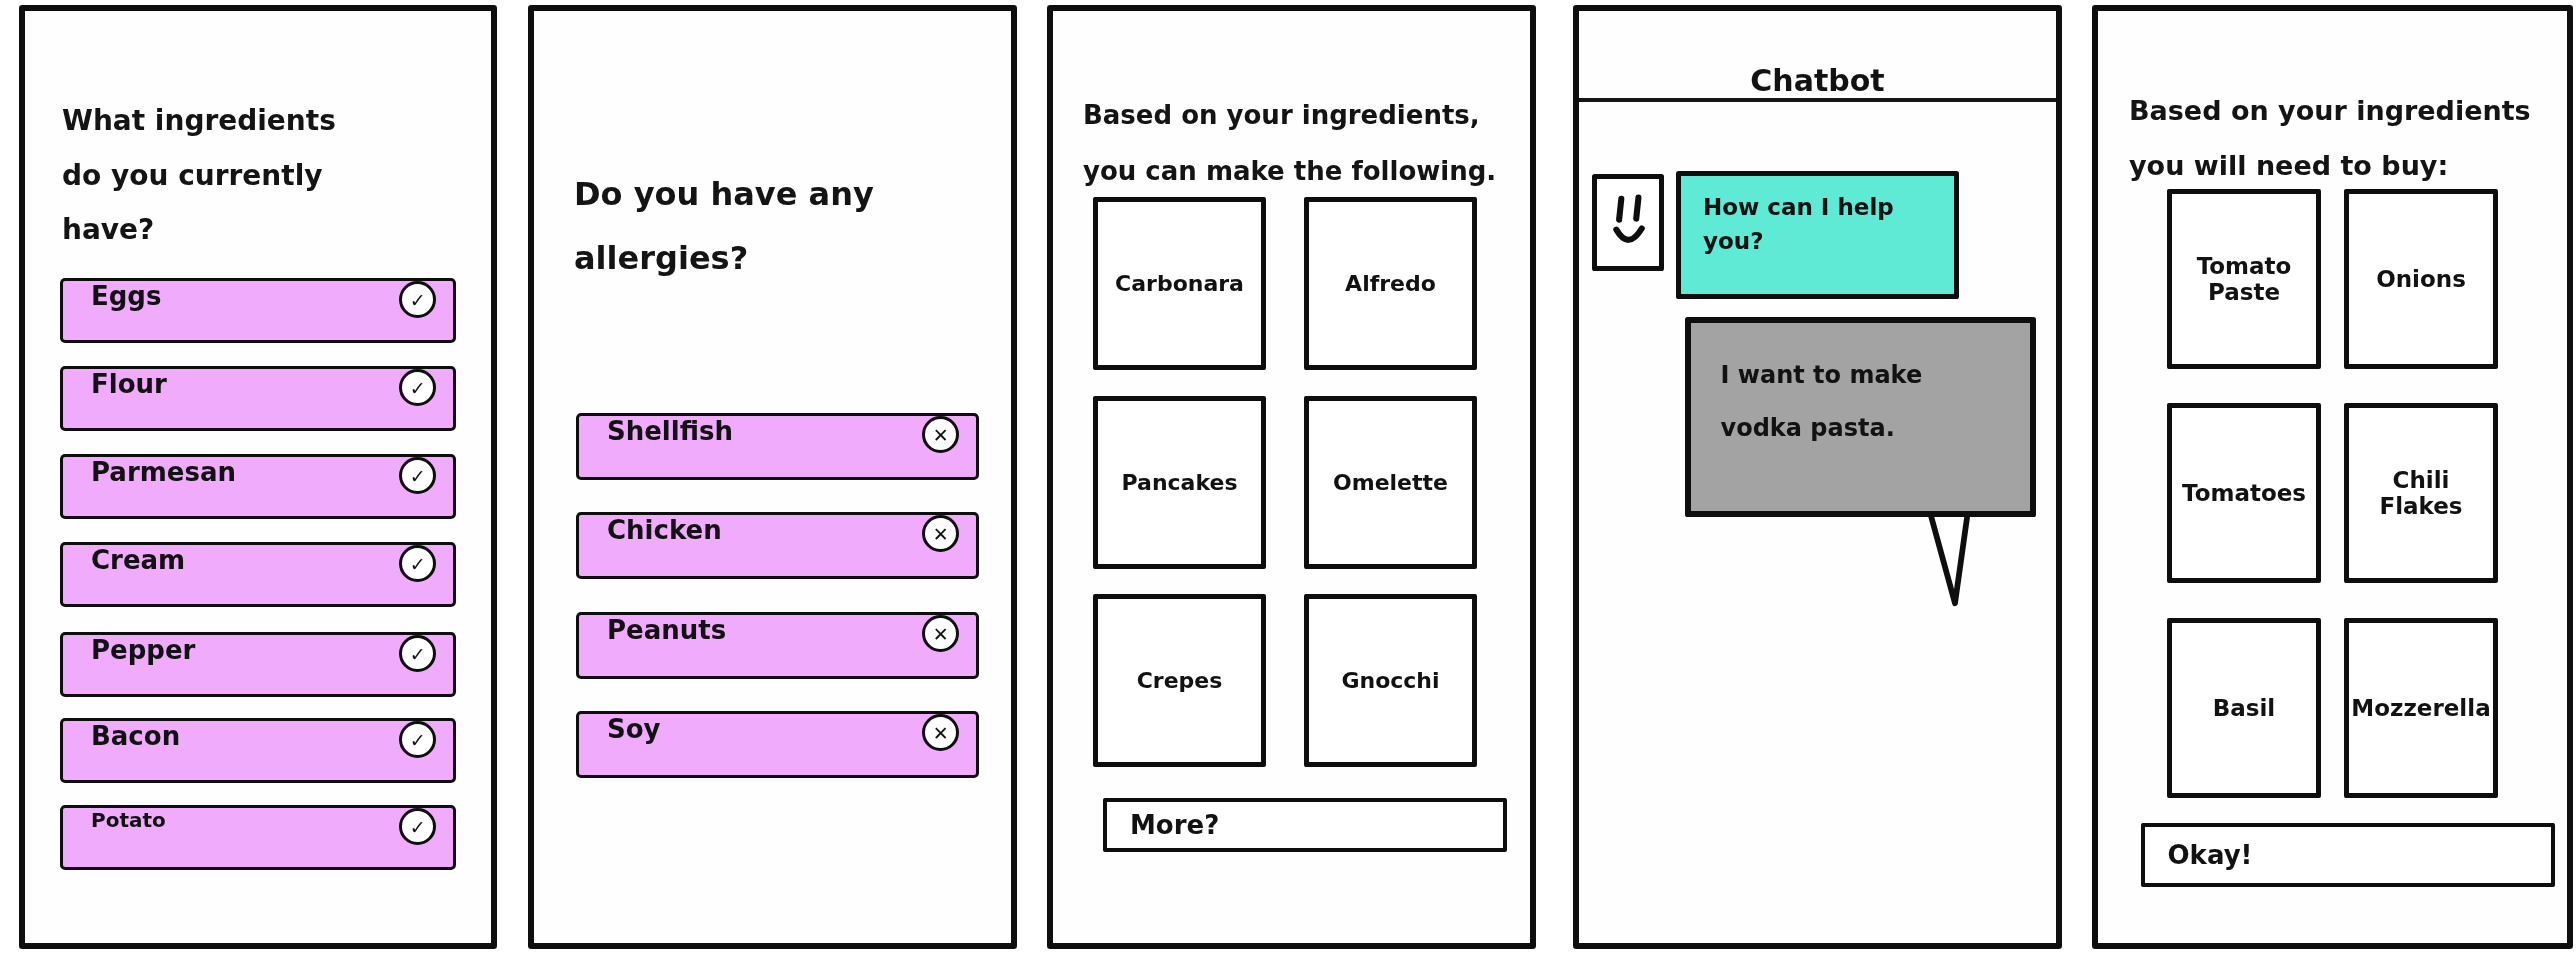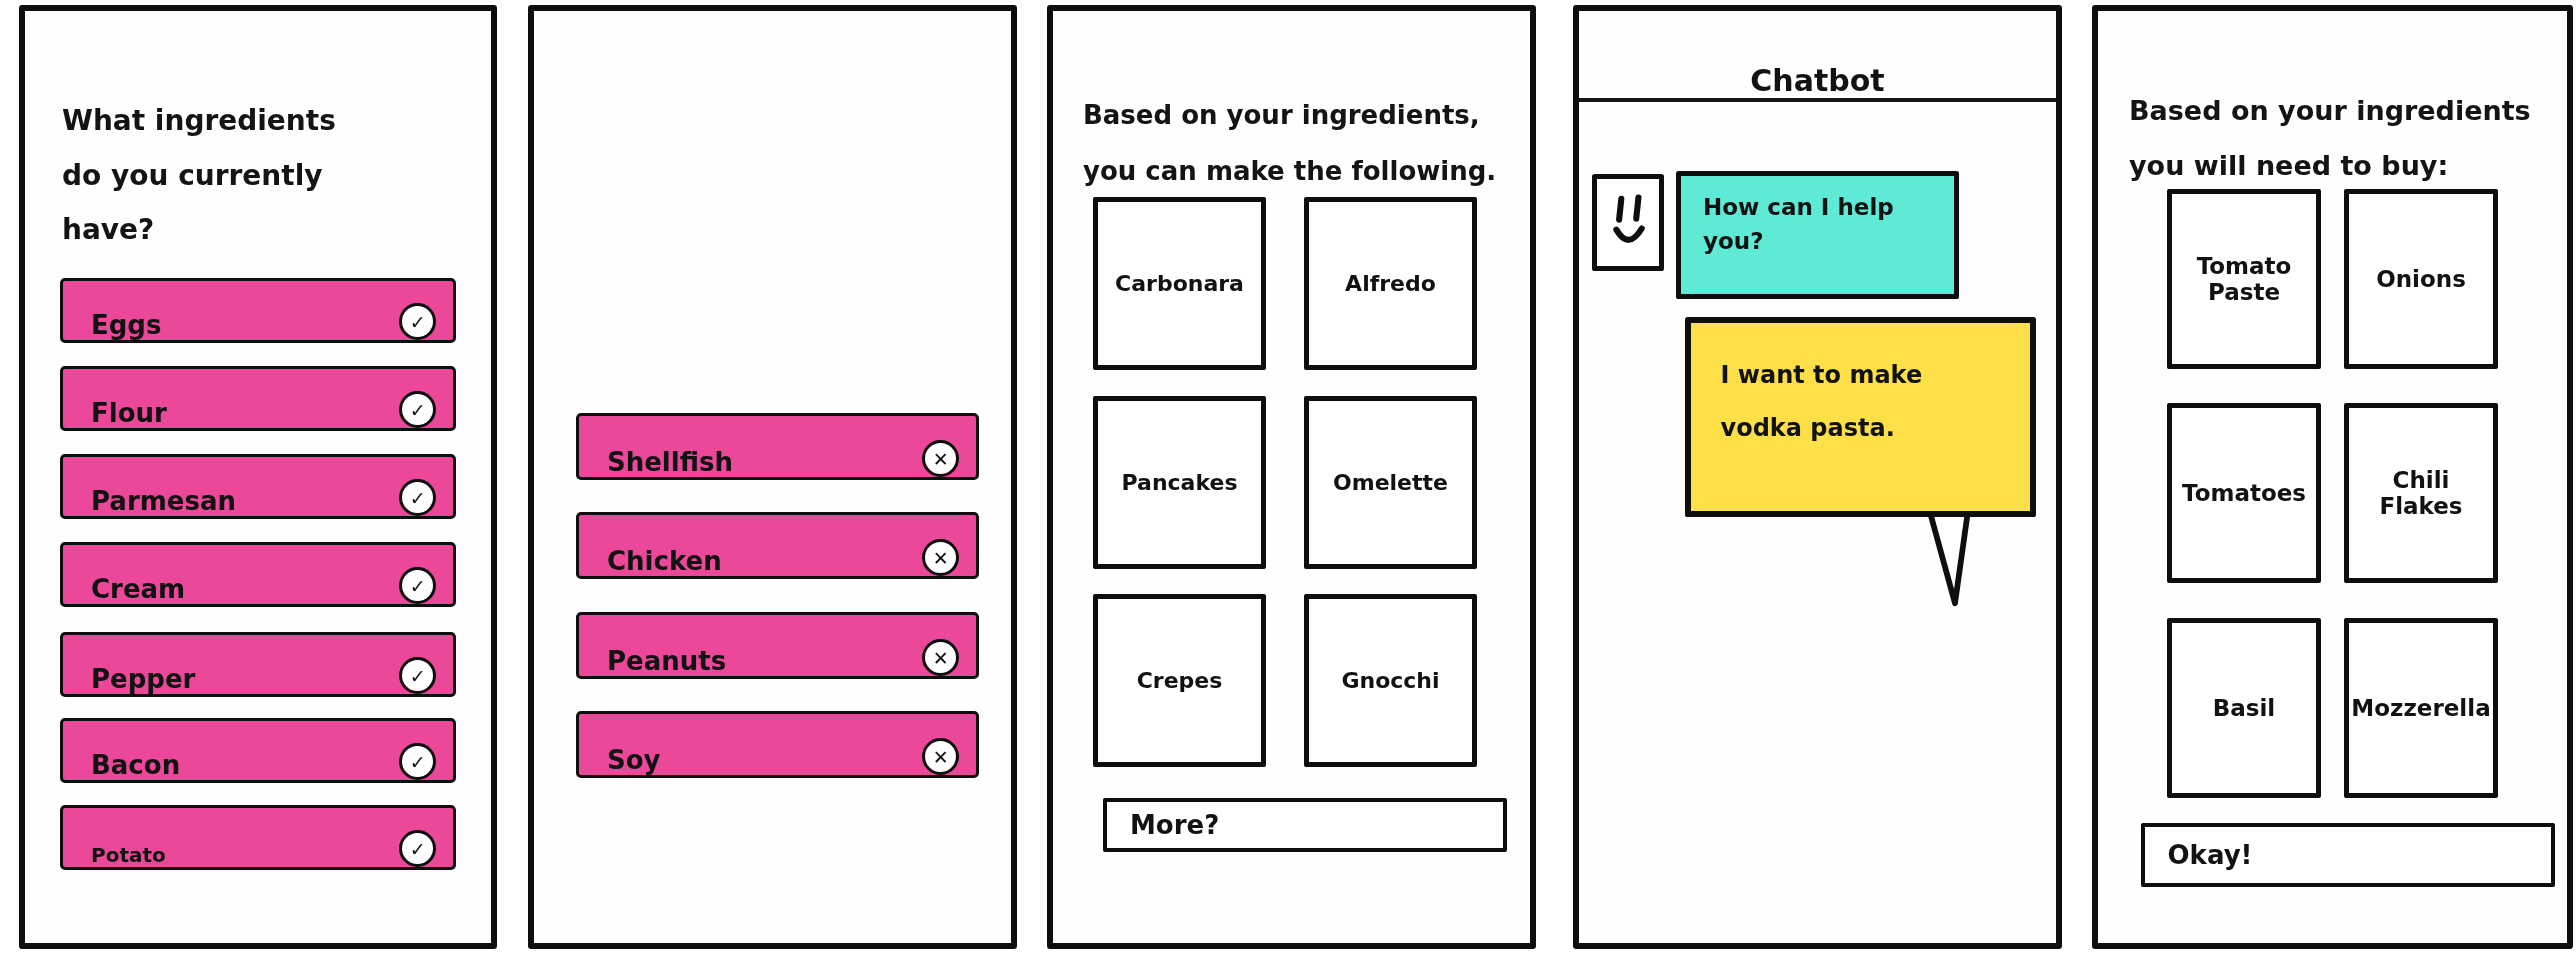--- a/index.html
+++ b/index.html
@@ -18,23 +18,23 @@
   #p4{left:1573px;width:489px;}
   #p5{left:2092px;width:481px;}
 
   .heading{position:absolute;font-weight:bold;color:#141414;}
   #p1 .heading{left:37px;top:83px;width:308px;font-size:28px;line-height:1.95;}
   #p2 .heading{left:40px;top:151px;width:359px;font-size:32px;line-height:2.0;}
   #p3 .heading{left:30px;top:77px;width:423px;font-size:26px;line-height:2.15;}
   #p5 .heading{left:31px;top:72px;width:410px;font-size:27px;line-height:2.05;}
 
   .item{
-    position:absolute;left:35px;right:35px;height:65px;background:#ec4899;
+    position:absolute;left:35px;right:35px;height:65px;background:#f0abfc;
     border:3.8px solid #0e0e0e;border-radius:5.1px;
-    display:flex;align-items:flex-end;justify-content:space-between;
+    display:flex;align-items:flex-start;justify-content:space-between;
     padding:0 16.7px 0 28px;
   }
   #p2 .item{left:42px;right:32px;height:67px;}
   .item-label{font-size:26px;font-weight:bold;}
   .item-label.small{font-size:20px;}
   .circle{
     width:37px;height:37px;min-width:37px;border:3.8px solid #0e0e0e;border-radius:50%;
     display:flex;align-items:center;justify-content:center;background:#fff;
   }
   .glyph{font-size:19px;font-weight:bold;line-height:1;transform:translateY(0.6px);}
@@ -65,21 +65,21 @@
     display:flex;align-items:center;justify-content:center;
   }
   .bot-bubble{
     position:absolute;left:97px;top:160px;width:283px;height:128px;
     border:5.1px solid #0e0e0e;border-radius:2.6px;background:#5eead4;
     padding:15.4px 0 0 22px;font-size:23px;font-weight:bold;line-height:1.45;
   }
   .bot-bubble .msg{display:block;width:199px;}
   .user-bubble{
     position:absolute;left:106px;top:306px;width:351px;height:200px;
-    border:6.4px solid #0e0e0e;border-radius:2.6px;background:#fde047;
+    border:6.4px solid #0e0e0e;border-radius:2.6px;background:#a3a3a3;
     padding:26px 0 0 29.5px;font-size:24px;font-weight:bold;line-height:2.2;
   }
   .user-bubble .msg{display:block;width:218px;}
   .tail{position:absolute;left:349px;top:504px;}
 </style>
 </head>
 <body>
 
 <div class="panel" id="p1">
   <div class="heading">What ingredients do you currently have?</div>
@@ -122,20 +122,21 @@
   </div>
   <div class="item" style="top:794px">
     <span class="item-label small">Potato</span>
     <span class="circle">
         <span class="glyph">✓</span>
       </span>
   </div>
 </div>
 
 <div class="panel" id="p2">
+  <div class="heading">Do you have any allergies?</div>
 
   <div class="item" style="top:402px">
     <span class="item-label">Shellfish</span>
     <span class="circle">
         <span class="glyph">✕</span>
       </span>
   </div>
   <div class="item" style="top:501px">
     <span class="item-label">Chicken</span>
     <span class="circle">

